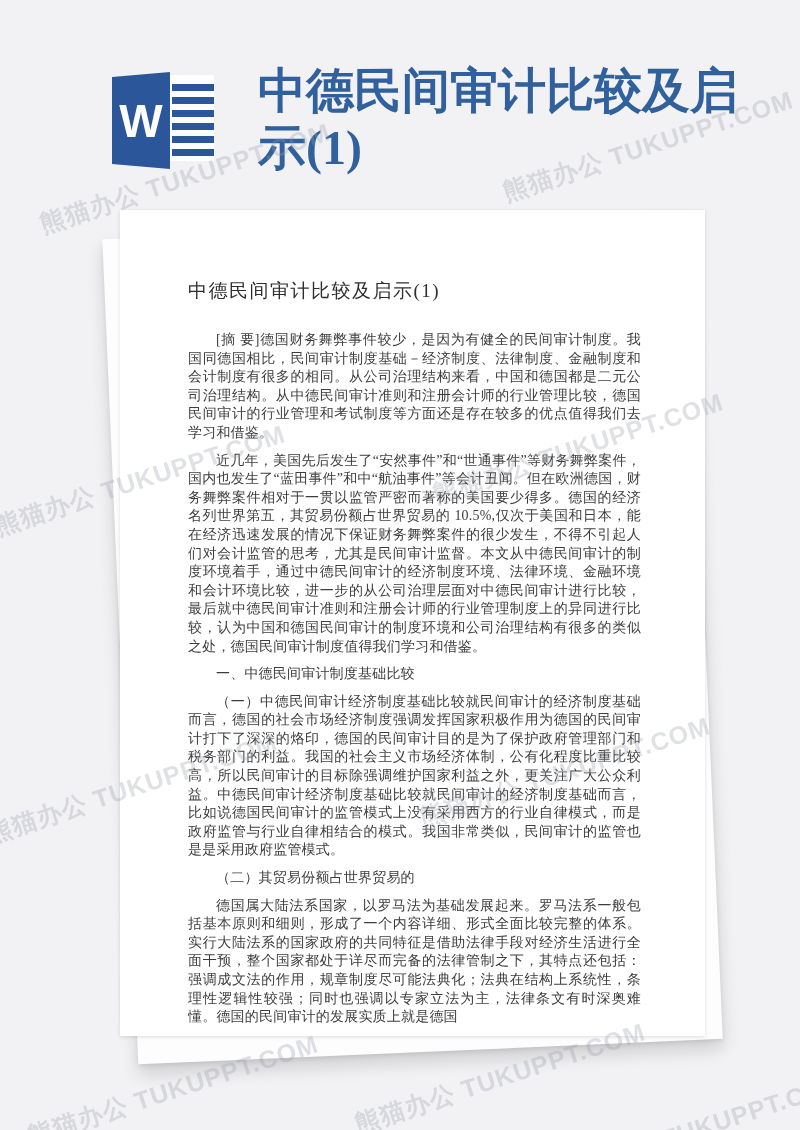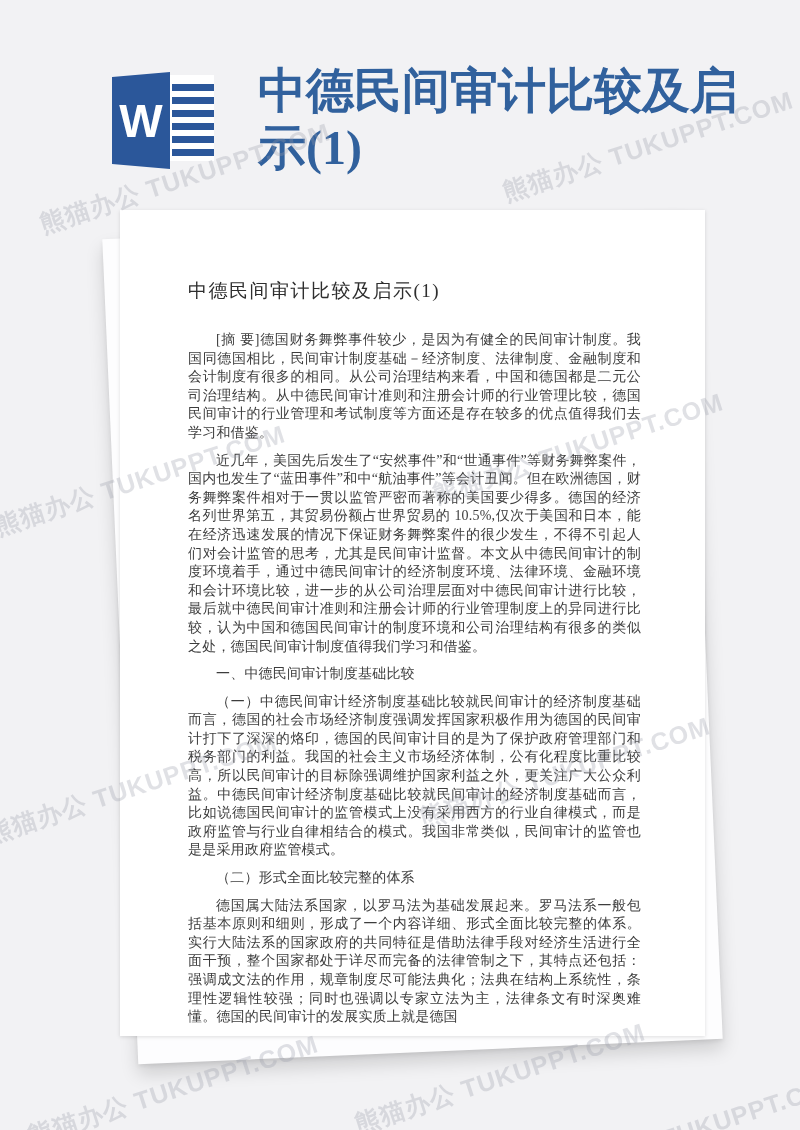--- a/index.html
+++ b/index.html
@@ -77,21 +77,21 @@
   <h1 class="site-title">中德民间审计比较及启示(1)</h1>
 
   <div class="sheet-behind"></div>
   <div class="sheet">
     <h2 class="doc-heading">中德民间审计比较及启示(1)</h2>
     <div id="doc-body">
         <p class="para">[摘 要]德国财务舞弊事件较少，是因为有健全的民间审计制度。我国同德国相比，民间审计制度基础－经济制度、法律制度、金融制度和会计制度有很多的相同。从公司治理结构来看，中国和德国都是二元公司治理结构。从中德民间审计准则和注册会计师的行业管理比较，德国民间审计的行业管理和考试制度等方面还是存在较多的优点值得我们去学习和借鉴。</p>
         <p class="para">近几年，美国先后发生了“安然事件”和“世通事件”等财务舞弊案件，国内也发生了“蓝田事件”和中“航油事件”等会计丑闻。但在欧洲德国，财务舞弊案件相对于一贯以监管严密而著称的美国要少得多。德国的经济名列世界第五，其贸易份额占世界贸易的 10.5%,仅次于美国和日本，能在经济迅速发展的情况下保证财务舞弊案件的很少发生，不得不引起人们对会计监管的思考，尤其是民间审计监督。本文从中德民间审计的制度环境着手，通过中德民间审计的经济制度环境、法律环境、金融环境和会计环境比较，进一步的从公司治理层面对中德民间审计进行比较，最后就中德民间审计准则和注册会计师的行业管理制度上的异同进行比较，认为中国和德国民间审计的制度环境和公司治理结构有很多的类似之处，德国民间审计制度值得我们学习和借鉴。</p>
         <p class="para section">一、中德民间审计制度基础比较</p>
         <p class="para">（一）中德民间审计经济制度基础比较就民间审计的经济制度基础而言，德国的社会市场经济制度强调发挥国家积极作用为德国的民间审计打下了深深的烙印，德国的民间审计目的是为了保护政府管理部门和税务部门的利益。我国的社会主义市场经济体制，公有化程度比重比较高，所以民间审计的目标除强调维护国家利益之外，更关注广大公众利益。中德民间审计经济制度基础比较就民间审计的经济制度基础而言，比如说德国民间审计的监管模式上没有采用西方的行业自律模式，而是政府监管与行业自律相结合的模式。我国非常类似，民间审计的监管也是是采用政府监管模式。</p>
-        <p class="para section">（二）形式全面比较完整的体系</p>
+        <p class="para section">（二）其贸易份额占世界贸易的</p>
         <p class="para">德国属大陆法系国家，以罗马法为基础发展起来。罗马法系一般包括基本原则和细则，形成了一个内容详细、形式全面比较完整的体系。实行大陆法系的国家政府的共同特征是借助法律手段对经济生活进行全面干预，整个国家都处于详尽而完备的法律管制之下，其特点还包括：强调成文法的作用，规章制度尽可能法典化；法典在结构上系统性，条理性逻辑性较强；同时也强调以专家立法为主，法律条文有时深奥难懂。德国的民间审计的发展实质上就是德国</p>
       </div>
   </div>
 
   <div id="watermarks">
       <div class="watermark" style="left: 185px; top: 178px;">熊猫办公 TUKUPPT.COM</div>
       <div class="watermark" style="left: 648px; top: 146px;">熊猫办公 TUKUPPT.COM</div>
       <div class="watermark" style="left: 140px; top: 480px;">熊猫办公 TUKUPPT.COM</div>
       <div class="watermark" style="left: 578px; top: 448px;">熊猫办公 TUKUPPT.COM</div>
       <div class="watermark" style="left: 132px; top: 788px;">熊猫办公 TUKUPPT.COM</div>

